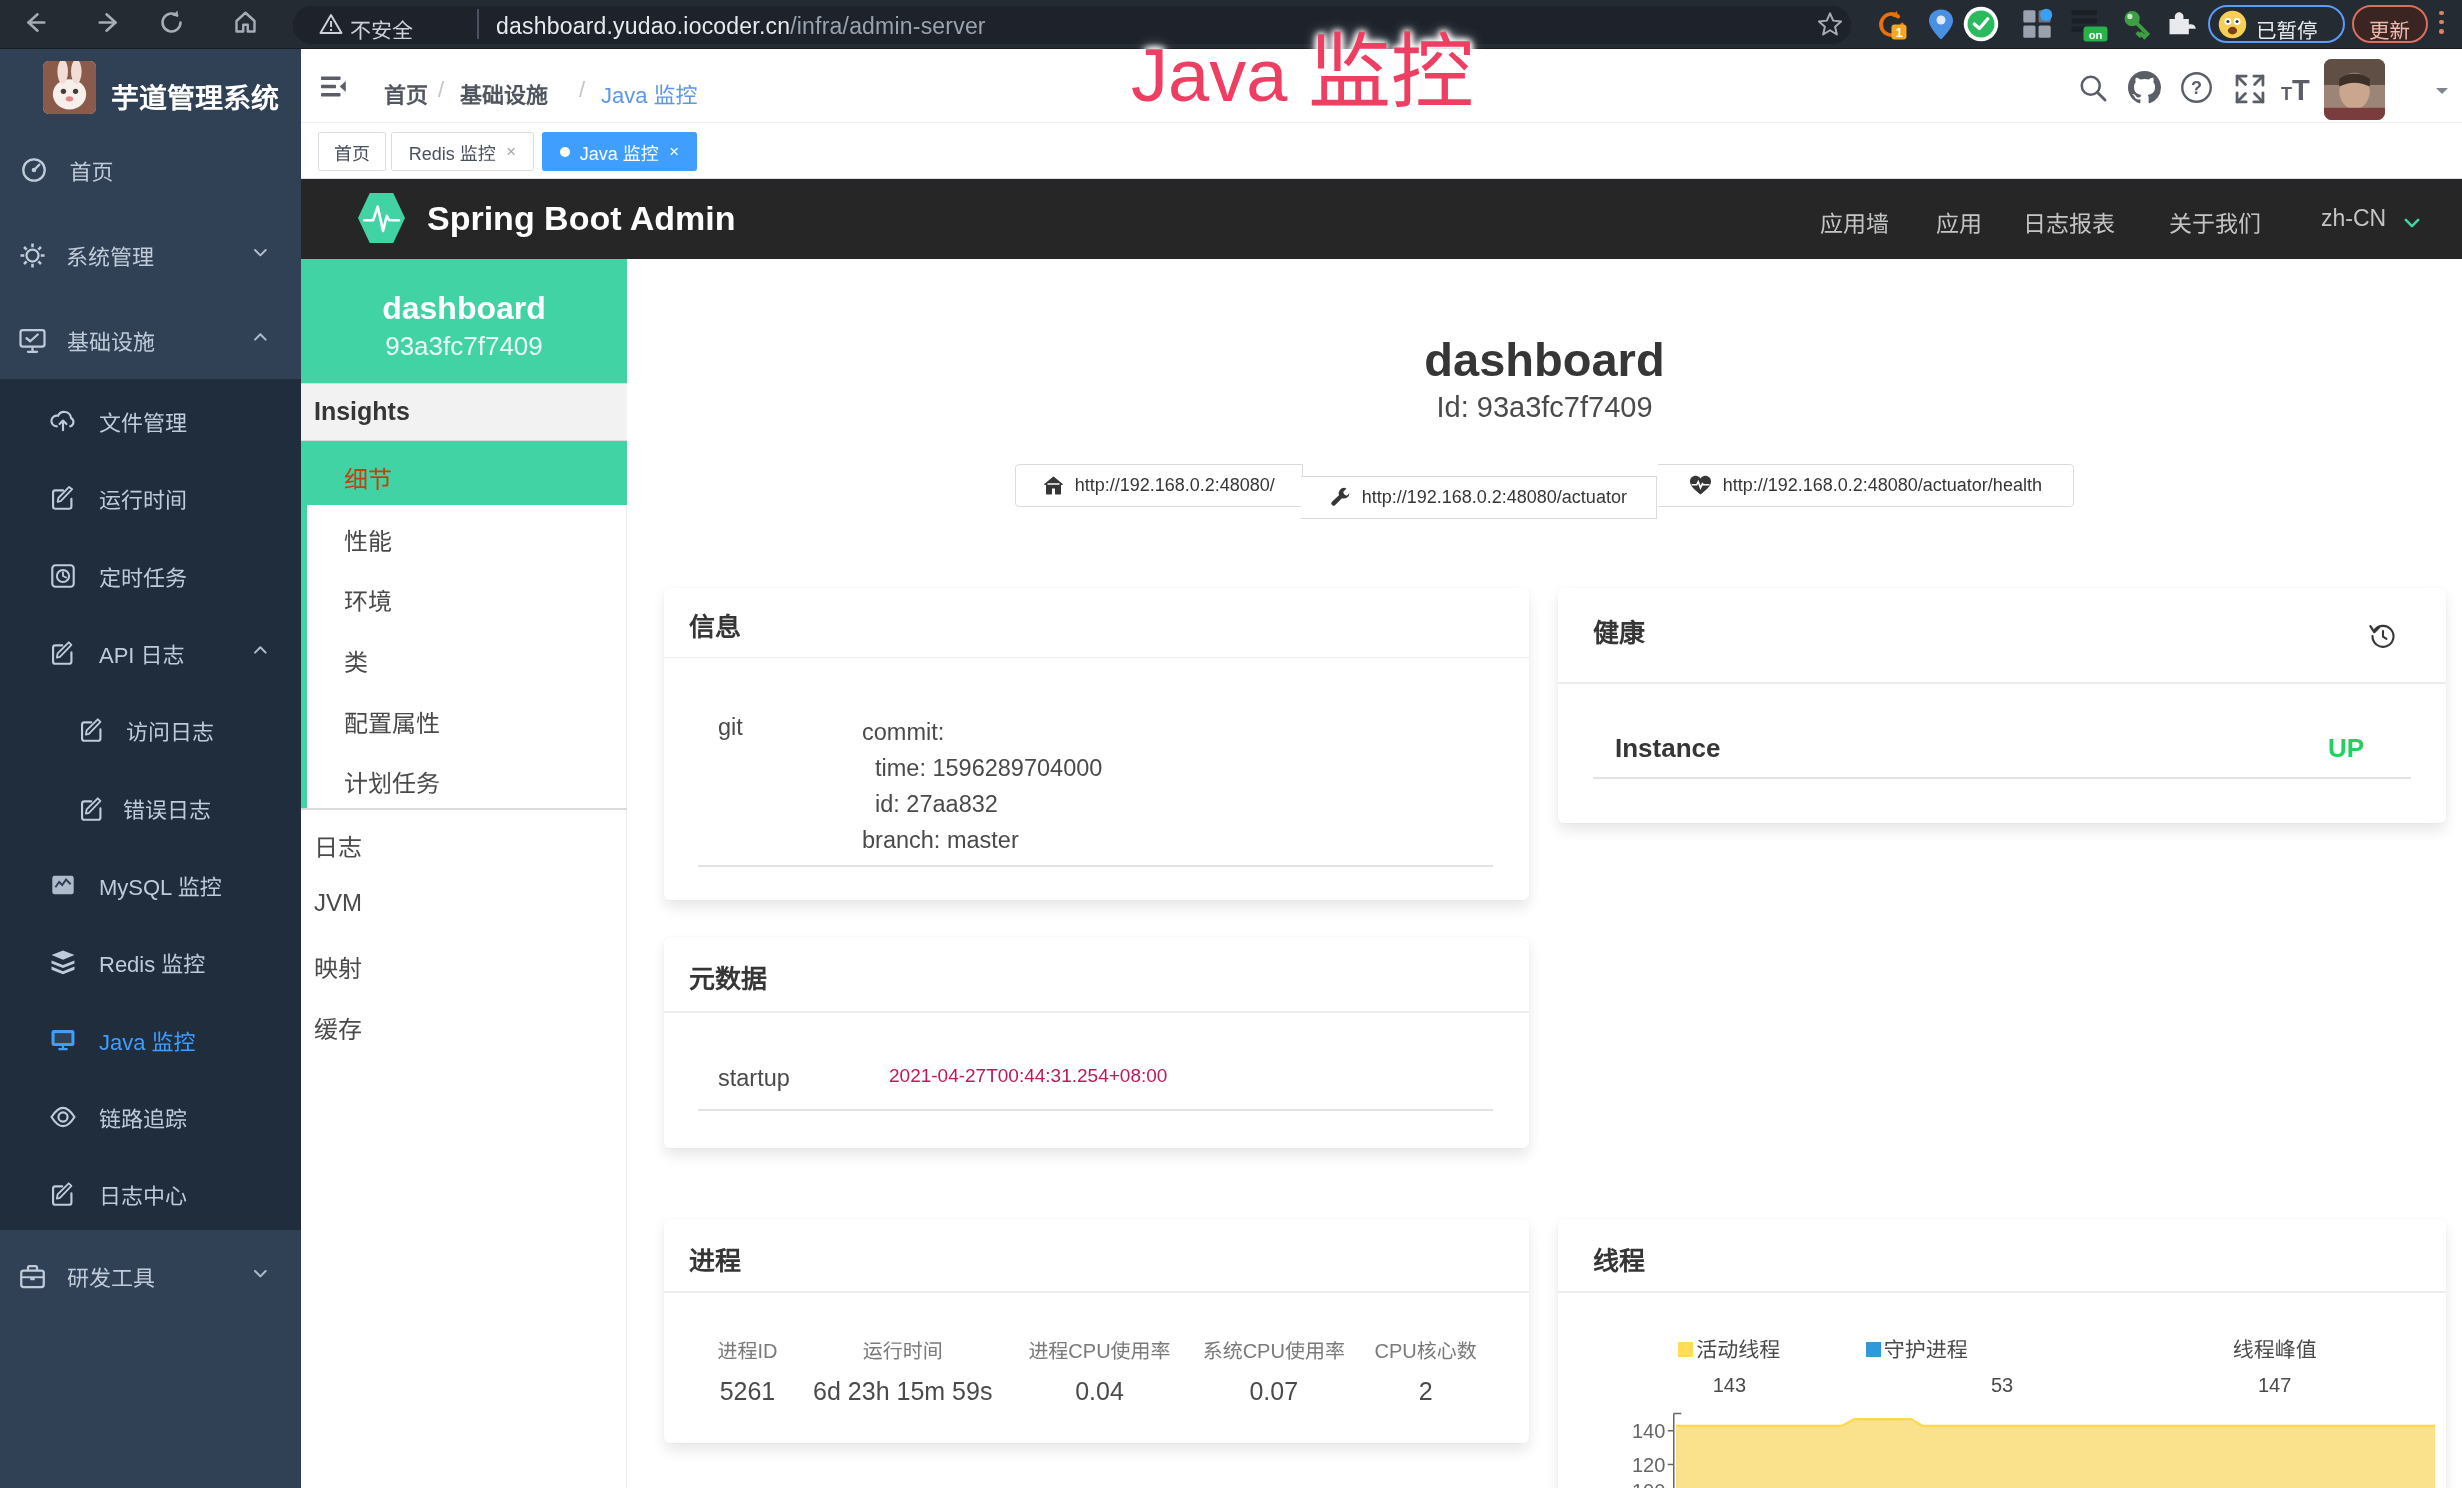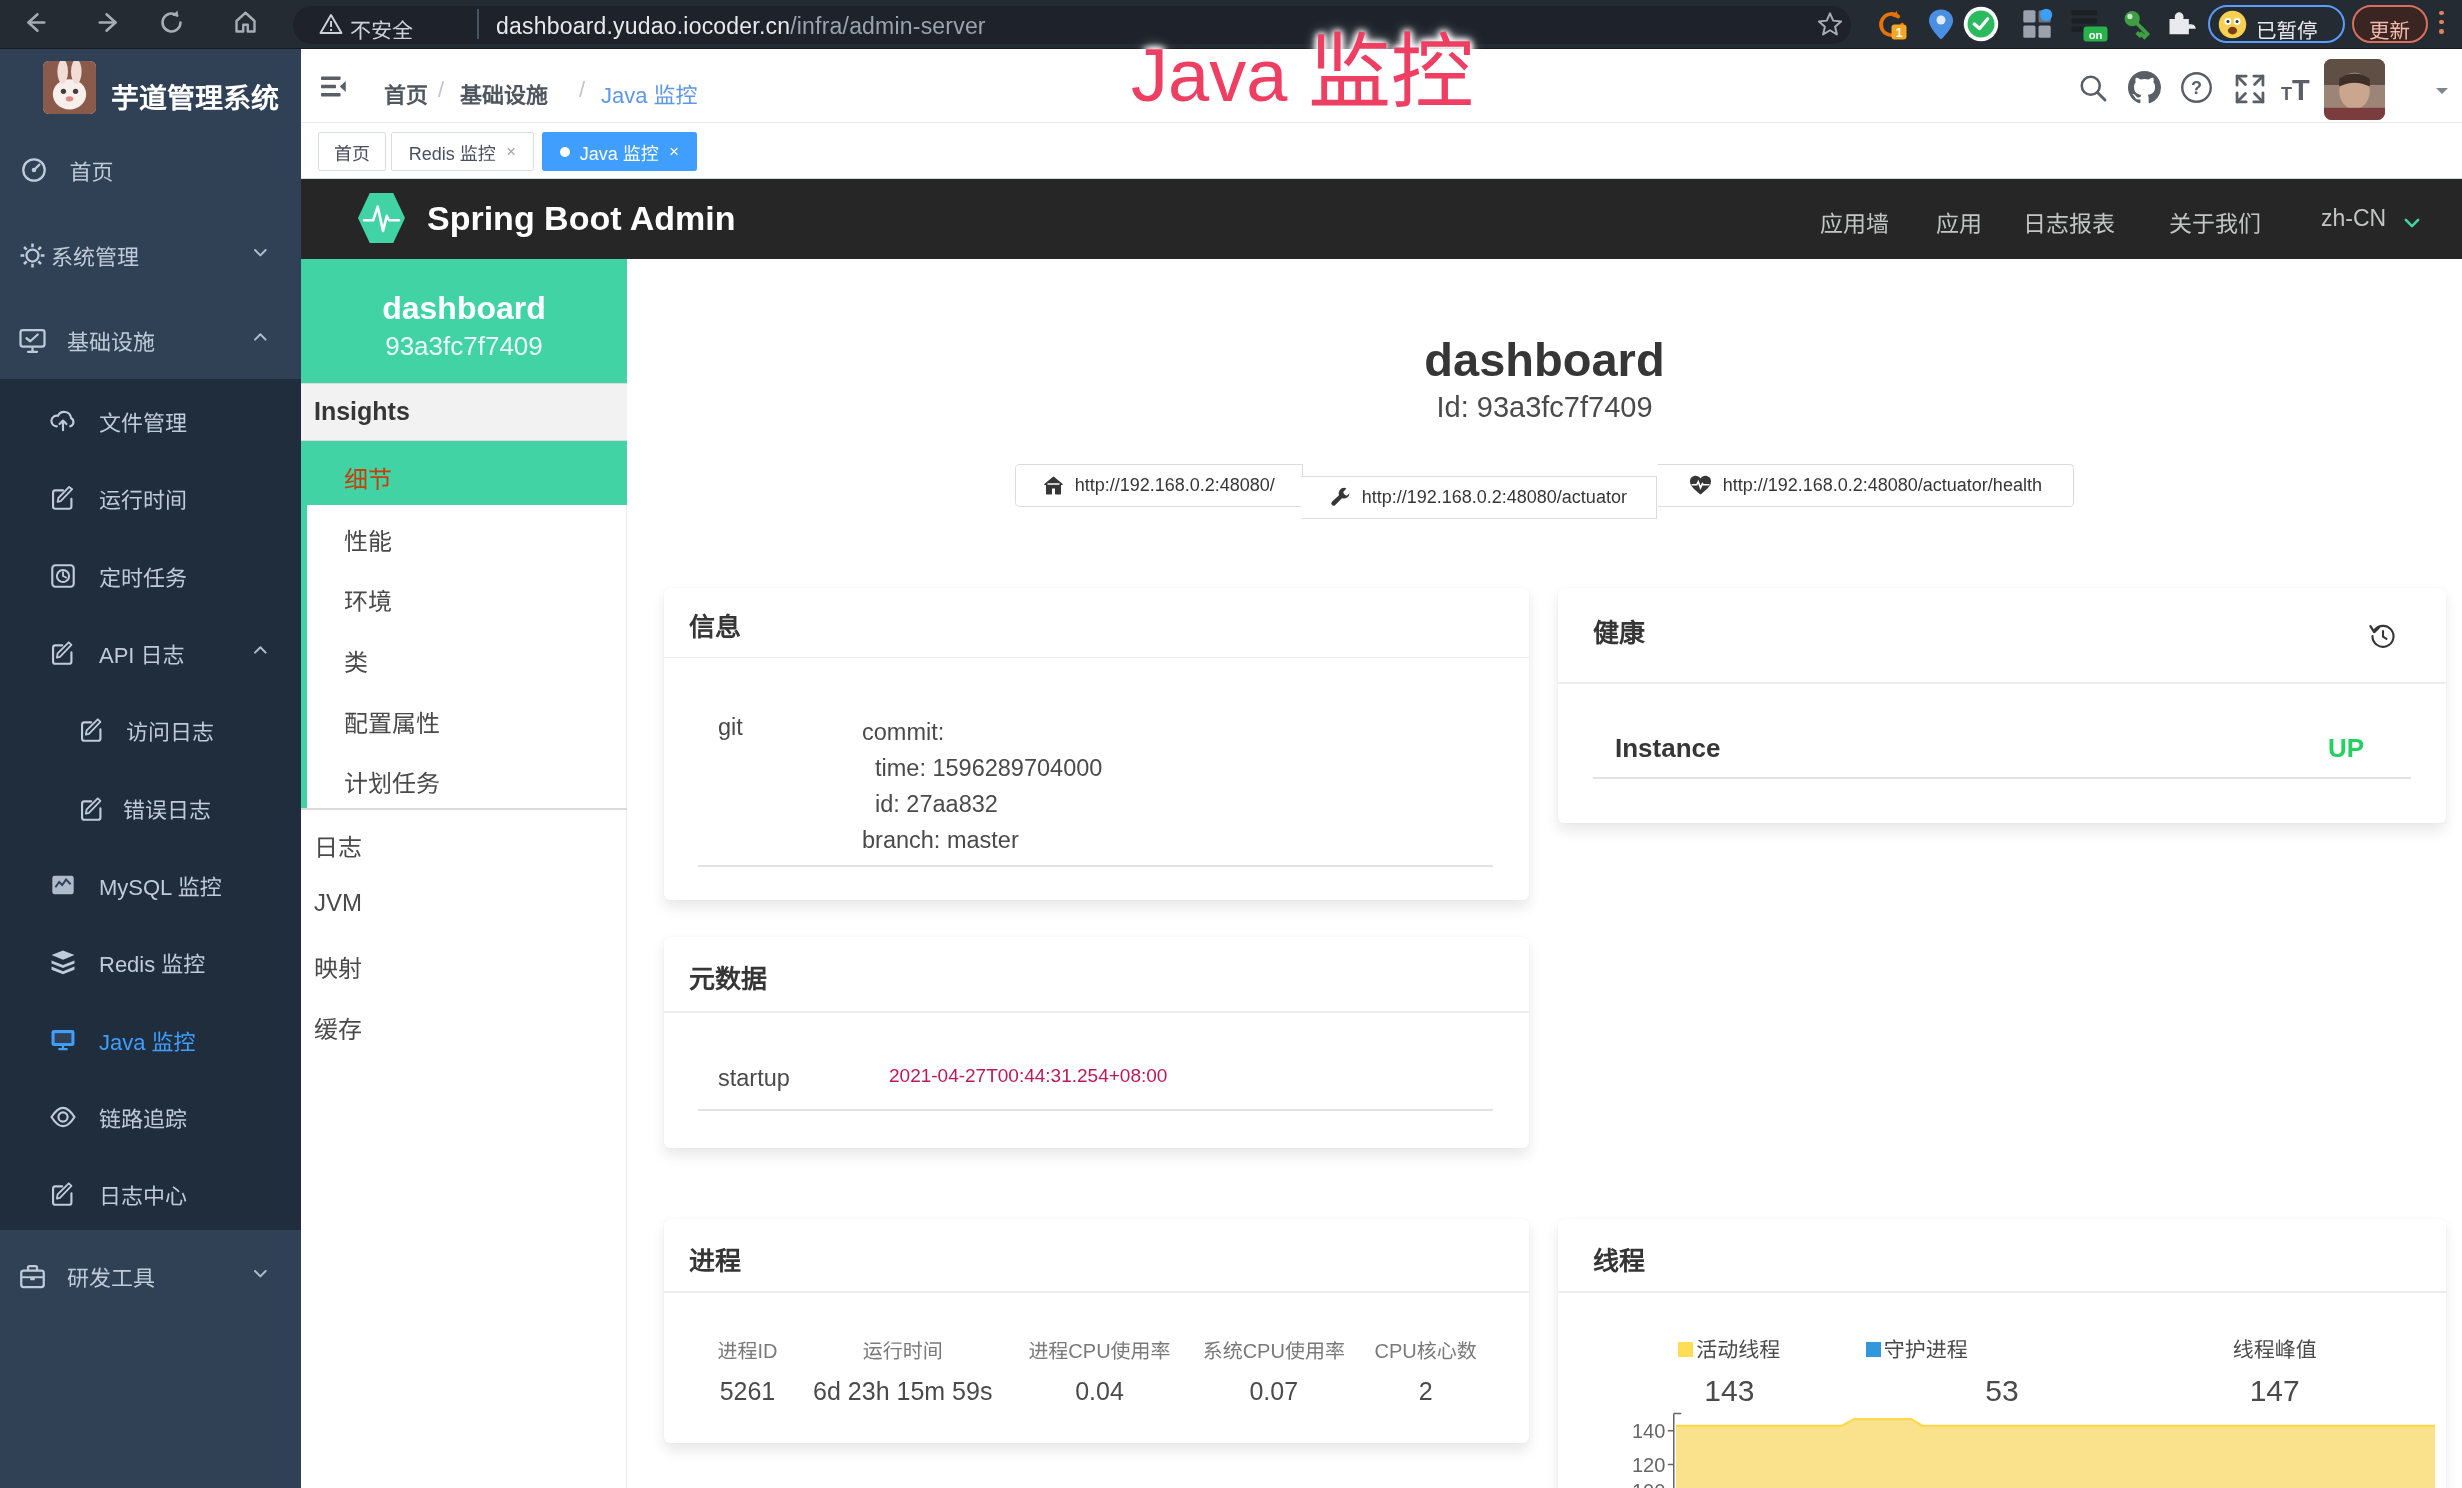--- a/index.html
+++ b/index.html
@@ -154,21 +154,21 @@
         <path d="M18 2 V7"></path>
         <path d="M18 29 V34"></path>
         <path d="M2 18 H7"></path>
         <path d="M29 18 H34"></path>
         <path d="M6.7 6.7 L10.2 10.2"></path>
         <path d="M25.8 25.8 L29.3 29.3"></path>
         <path d="M6.7 29.3 L10.2 25.8"></path>
         <path d="M25.8 10.2 L29.3 6.7"></path>
       </g>
     </svg>
-  <span class="lbl" style="margin-left:5px;">系统管理</span>
+  <span class="lbl" style="margin-left:20px;">系统管理</span>
 </div>
 <svg class="chev" style="left:252px;top:244px;" viewBox="0 0 22 22">
     <path d="M4 8 L11 15 L18 8" stroke="#b0bccb" stroke-width="2.6" fill="none" stroke-linecap="round" stroke-linejoin="round"></path>
   </svg>
 
 <div class="mi" style="left:19px;top:324px;">
   <svg width="27" height="27" viewBox="0 0 36 36">
       <rect x="2" y="4" width="32" height="22" rx="3" stroke="#bfcbd9" stroke-width="3" fill="none"></rect>
       <path d="M12 33 H24" stroke="#bfcbd9" stroke-width="3" stroke-linecap="round"></path>
       <path d="M18 27 V33" stroke="#bfcbd9" stroke-width="3"></path>
@@ -447,21 +447,21 @@
 
 <div class="card" style="left:1558px;top:1219px;width:888px;height:303px;">
   <div style="padding:21px 0 0 35px;" class="chead">线程</div>
 </div>
 <div class="a" style="left:1558px;top:1291px;width:888px;height:1.5px;background:#ededed;"></div>
 <div class="a" style="left:1593px;top:1333px;width:818px;display:flex;font-size:21px;color:#4a4a4a;">
   <div style="width:273px;text-align:center;"><span style="display:inline-block;width:15px;height:15px;background:#ffdd57;margin-right:3px;"></span>活动线程</div>
   <div style="width:273px;text-align:left;"><span style="display:inline-block;width:15px;height:15px;background:#3298dc;margin-right:3px;"></span>守护进程</div>
   <div style="width:273px;text-align:center;">线程峰值</div>
 </div>
-<div class="a" style="left:1593px;top:1374px;width:818px;display:flex;font-size:30px;color:#4a4a4a;">
+<div class="a" style="left:1593px;top:1374px;width:818px;display:flex;font-size:20px;color:#4a4a4a;">
   <div style="width:273px;text-align:center;">143</div>
   <div style="width:273px;text-align:center;">53</div>
   <div style="width:273px;text-align:center;">147</div>
 </div>
 
 <div class="a" style="left:1632px;top:1420px;width:33px;text-align:right;font-size:20px;color:#666;">140</div>
 <div class="a" style="left:1632px;top:1454px;width:33px;text-align:right;font-size:20px;color:#666;">120</div>
 <div class="a" style="left:1632px;top:1480px;width:33px;text-align:right;font-size:20px;color:#666;">100</div>
 <svg class="a" style="left:1667px;top:1412px;" width="15" height="77" viewBox="0 0 20 101">
     <path d="M9 1 H19 M9 1 V101 M1 24 H9 M1 69 H9" stroke="#666" stroke-width="2" fill="none"></path>

